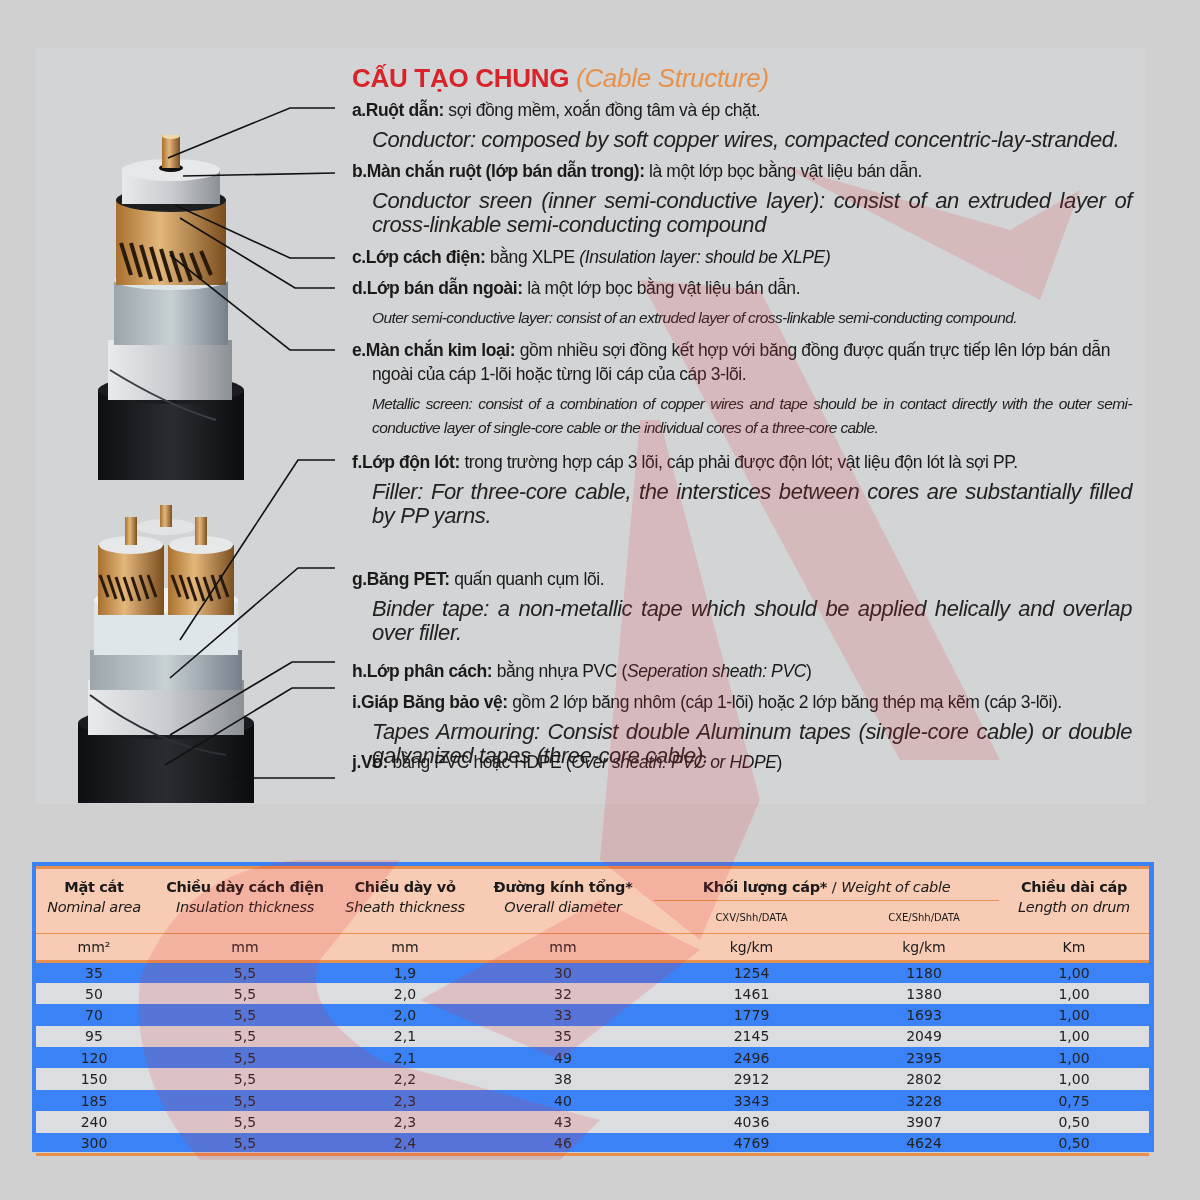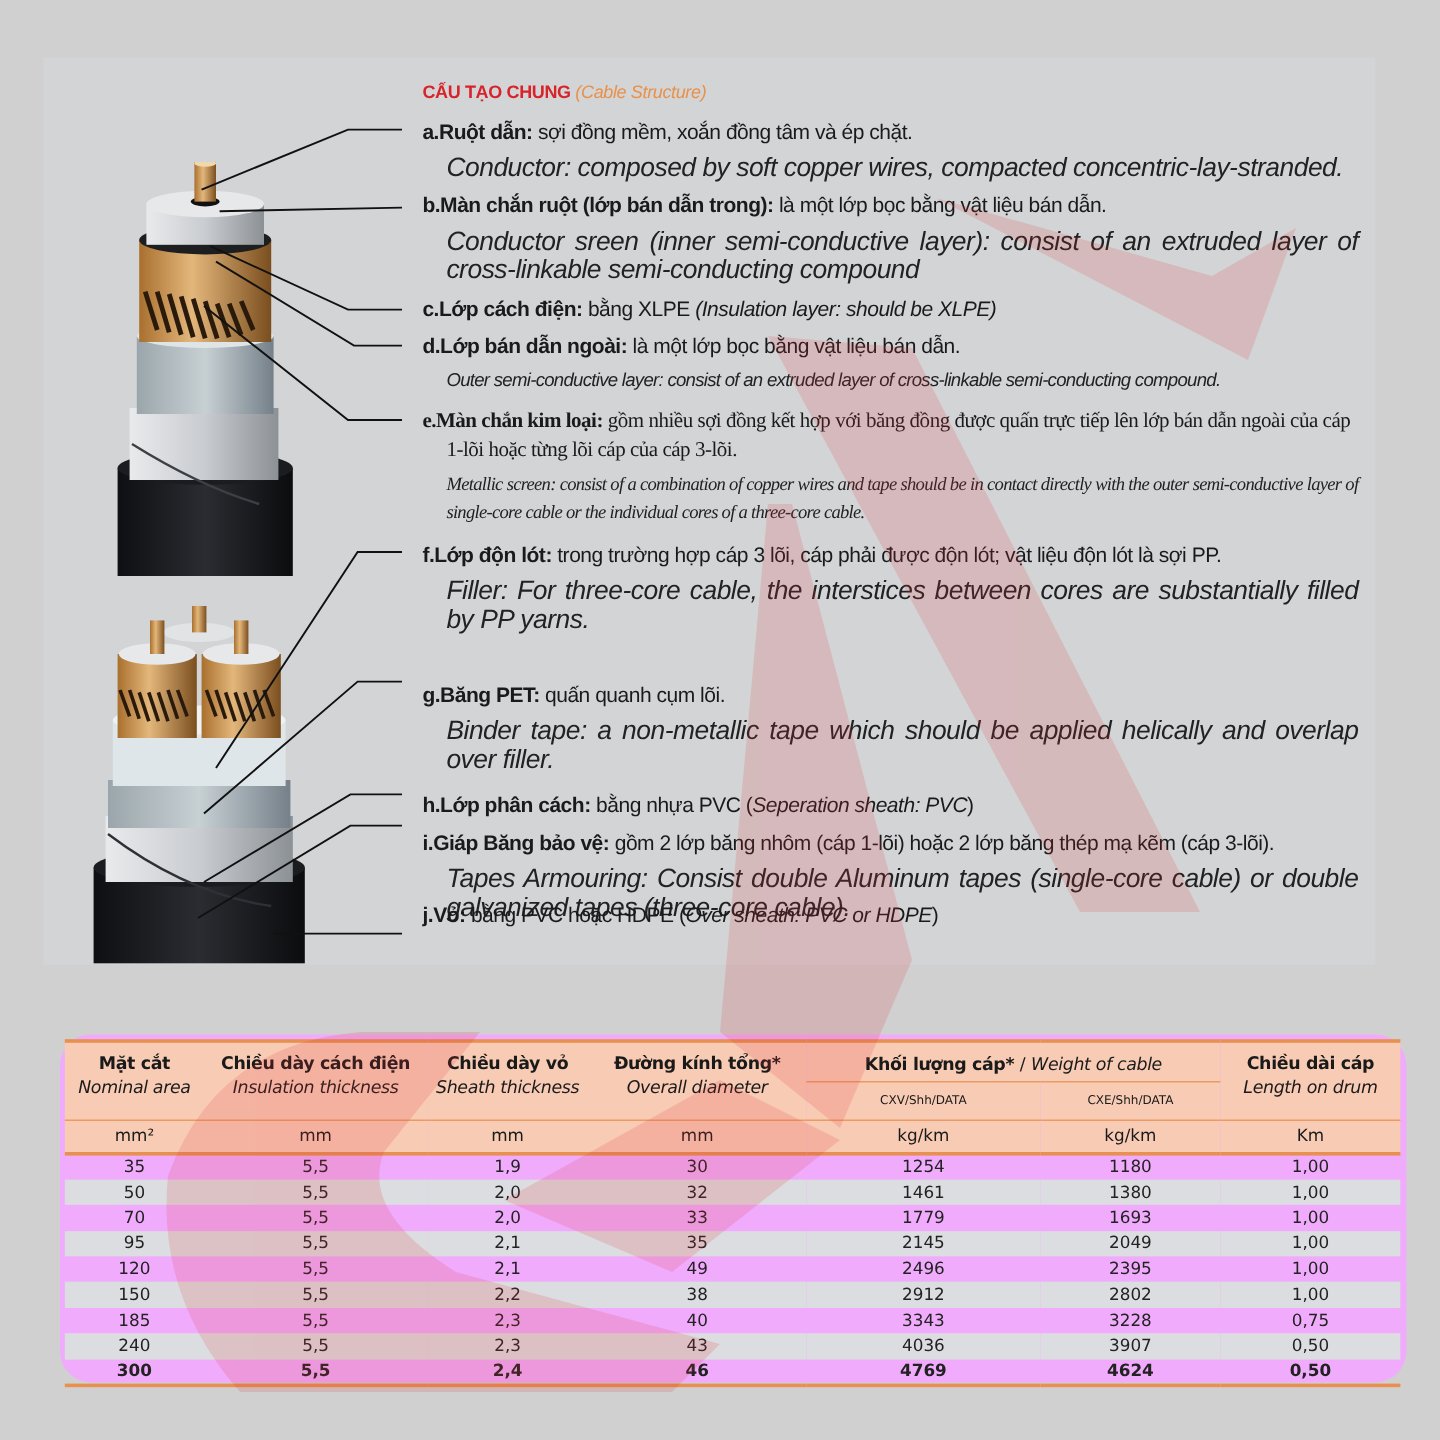--- a/index.html
+++ b/index.html
@@ -22,46 +22,45 @@
     pointer-events: none; z-index: 5;
   }
   
   .cable-art { position: absolute; z-index: 1; }
   .leaders { position: absolute; left: 0; top: 0; width: 1200px; height: 1200px; z-index: 2; pointer-events: none; }
 
   .structure {
     position: absolute; left: 352px; top: 64px; width: 780px; z-index: 3;
     font-family: "Liberation Sans Narrow", "Liberation Sans", sans-serif;
   }
-  .title { font-size: 15px; font-weight: bold; color: #d8232a; letter-spacing: -0.3px; margin-bottom: 23px; line-height: 28px; }
+  .title { font-size: 26px; font-weight: bold; color: #d8232a; letter-spacing: -0.3px; margin-bottom: 23px; line-height: 28px; }
   .title .sub { font-weight: normal; font-style: italic; color: #e8914a; }
   .item { position: absolute; left: 0; width: 780px; }
   .item .vi { font-size: 17.5px; line-height: 24px; letter-spacing: -0.4px; padding-left: 20px; text-indent: -20px; }
   .item .vi .lbl { font-weight: bold; }
   .item .en { font-size: 22px; line-height: 24px; font-style: italic; color: #222; padding-left: 20px; margin-top: 6px; letter-spacing: -0.4px; text-align: justify; }
   .item .en.small { font-size: 15.5px; letter-spacing: -0.6px; }
 
   
   .spec-table-wrap {
-    position: absolute; left: 50px; top: 862px; width: 1122px; height: 290px;
-    background: #f0abfc; z-index: 3;
+    position: absolute; left: 32px; top: 862px; width: 1122px; height: 290px;
+    background: #3b82f6; z-index: 3;
     padding: 4px 6px 4px 4px;
-    border-radius: 26px;
   }
   table { width: 1113px; border-collapse: collapse; font-family: "DejaVu Sans", sans-serif; table-layout: fixed; }
   thead th { background: #f8cbb5; font-weight: normal; color: #1a1a1a; }
   th .h-vi { font-weight: bold; font-size: 14.5px; display: block; line-height: 20px; letter-spacing: -0.3px; }
   th .h-en { font-style: italic; font-size: 14.5px; display: block; line-height: 20px; letter-spacing: -0.3px; }
   .hrow1 th { border-top: 3px solid #e8904f; padding-top: 8px; height: 66px; vertical-align: top; }
   .hrow1 th.group { height: 30px; padding-top: 8px; border-bottom: 1.5px solid #e8904f; }
   .hrow2 th { font-size: 10px; height: 30px; vertical-align: middle; }
   .unit-row th { border-top: 1.5px solid #e8904f; border-bottom: 3px solid #e8904f; font-size: 14px; height: 28px; }
   tbody td { text-align: center; font-size: 14px; height: 21.4px; color: #222; }
   tbody tr:nth-child(even) td { background: #dcdde0; }
-  tbody tr:last-child td { border-bottom: 3px solid #e8904f; font-weight: bold; }
+  tbody tr:last-child td { border-bottom: 3px solid #e8904f; }
   .col-nom { width: 116px; }
   .col-ins { width: 186px; }
   .col-sh { width: 134px; }
   .col-od { width: 182px; }
   .col-w1 { width: 195px; }
   .col-w2 { width: 150px; }
   .col-len { width: 150px; }
 </style>
 </head>
 <body>
@@ -184,21 +183,21 @@
 
   <div class="item" style="top:181px;">
     <div class="vi"><span class="lbl">c.</span><span class="lbl">Lớp cách điện:</span><span> bằng XLPE </span><i>(Insulation layer: should be XLPE)</i></div>
   </div>
 
   <div class="item" style="top:212px;">
     <div class="vi"><span class="lbl">d.</span><span class="lbl">Lớp bán dẫn ngoài:</span><span> là một lớp bọc bằng vật liệu bán dẫn.</span></div>
     <div class="en small">Outer semi-conductive layer: consist of an extruded layer of cross-linkable semi-conducting compound.</div>
   </div>
 
-  <div class="item" style="top:274px;font-family:Liberation Serif, serif;">
+  <div class="item" style="top:274px;">
     <div class="vi"><span class="lbl">e.</span><span class="lbl">Màn chắn kim loại:</span><span> gồm nhiều sợi đồng kết hợp với băng đồng được quấn trực tiếp lên lớp bán dẫn ngoài của cáp 1-lõi hoặc từng lõi cáp của cáp 3-lõi.</span></div>
     <div class="en small">Metallic screen: consist of a combination of copper wires and tape should be in contact directly with the outer semi-conductive layer of single-core cable or the individual cores of a three-core cable.</div>
   </div>
 
   <div class="item" style="top:386px;">
     <div class="vi"><span class="lbl">f.</span><span class="lbl">Lớp độn lót:</span><span> trong trường hợp cáp 3 lõi, cáp phải được độn lót; vật liệu độn lót là sợi PP.</span></div>
     <div class="en">Filler: For three-core cable, the interstices between cores are substantially filled by PP yarns.</div>
   </div>
 
   <div class="item" style="top:503px;">

